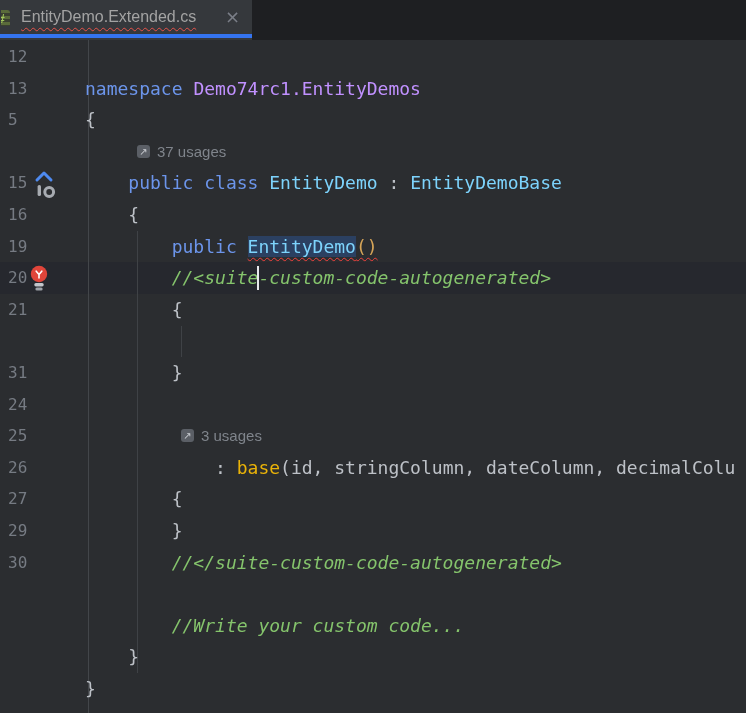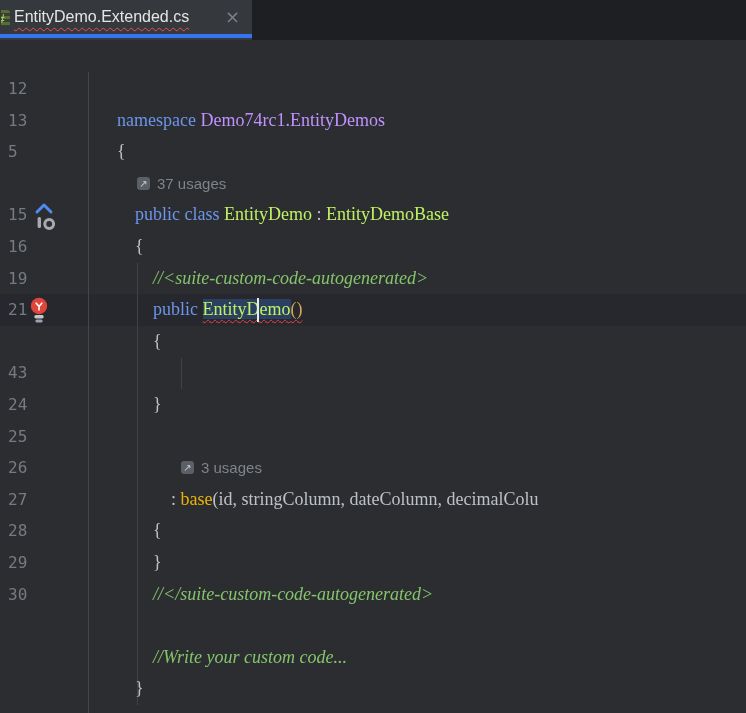--- a/index.html
+++ b/index.html
@@ -28,33 +28,34 @@
     display:inline-block; width:9px; height:18px; overflow:hidden;
     flex:0 0 9px; margin-right:4px;
   }
   .fileicon .fi-glyph {
     display:inline-block; width:18px; height:18px; border-radius:3px;
     color:#A3C85C; font:bold 13px/18px "Liberation Sans",sans-serif;
     text-align:center; margin-left:-9px;
     background:repeating-linear-gradient(180deg,#5a6b3a 0 3px,#3a4030 3px 6px);
   }
   .tabtitle {
-    color:#e5e5e5; font:16px/20px "Liberation Sans","DejaVu Sans",sans-serif;
+    color:#a3a3a3; font:16px/20px "Liberation Sans","DejaVu Sans",sans-serif;
     white-space:nowrap;
     text-decoration:underline wavy #E8524A 1px;
     text-underline-offset:5px;
     text-decoration-skip-ink:none;
+    margin-left:7px;
   }
   .tabclose {
     margin-left:auto; color:#7A7E87; font:18px/18px "DejaVu Sans",sans-serif;
     padding:0 2px; cursor:pointer;
   }
 
   
-  .editor { position:absolute; top:40px; left:0; right:0; bottom:0; background:#2B2D30;margin-top:32px; }
+  .editor { position:absolute; top:40px; left:0; right:0; bottom:0; background:#2B2D30; }
 
   .caretline {
     position:absolute; left:0; right:0; top:222px; height:32px;
     background:#26282E; z-index:0;
   }
   .guttersep { position:absolute; left:88px; top:0; bottom:0; width:1px; background:#43464A; z-index:1; }
   .guide { position:absolute; width:1px; background:#3F4246; z-index:1; }
   .g1 { left:137px; top:191px; height:442px; }
   .g2 { left:181px; top:286px; height:31px; }
 
@@ -62,39 +63,39 @@
   .gnum {
     height:31.6px; line-height:31.6px; padding-left:8px;
     color:#767B83; font-size:16px; cursor:pointer;
   }
   .g-ico { position:absolute; z-index:3; cursor:pointer; }
   .ico-inherit { left:34px; top:129px; }
   .ico-bulb { left:29px; top:224px; }
 
   .rows { position:absolute; top:1px; left:0; right:0; z-index:2; }
   .row {
-    height:31.6px; line-height:31.6px; padding-left:117px;
-    white-space:pre; font-size:18px; color:#BDC1C7; overflow:hidden;font-family:Liberation Serif, serif;
+    height:31.6px; line-height:31.6px; padding-left:85px;
+    white-space:pre; font-size:18px; color:#BDC1C7; overflow:hidden;
   }
   .hintrow {
     display:flex; align-items:center; gap:7px;
     font:15px "Liberation Sans","DejaVu Sans",sans-serif; color:#7F848B;
     white-space:nowrap; cursor:pointer;
   }
   .hint1 { padding-left:137px; }
   .hint2 { padding-left:181px; }
   .usico {
     display:inline-flex; align-items:center; justify-content:center;
     width:13px; height:13px; border-radius:3px; background:#5B5F66;
     color:#CDD0D5; font-size:10px; line-height:13px; flex:0 0 13px;
   }
 
   
   .kw   { color:#6C95EB; }
-  .cls  { color:#bef264; }
+  .cls  { color:#7dd3fc; }
   .ns   { color:#C191FF; }
   .cmt  { color:#85C46C; font-style:italic; }
   .pln  { color:#BDC1C7; }
   .base { color:#eab308; }
   .par  { color:#D5A458; }
 
   .errwavy {
     text-decoration:underline wavy #F0413E 1px;
     text-underline-offset:4px;
     text-decoration-skip-ink:none;
@@ -128,28 +129,28 @@
     <div class="guttersep"></div>
 
     <div class="gutter">
       <div class="gnum">12</div>
       <div class="gnum">13</div>
       <div class="gnum">5</div>
       <div class="gnum"></div>
       <div class="gnum">15</div>
       <div class="gnum">16</div>
       <div class="gnum">19</div>
+      <div class="gnum">20</div>
       <div class="gnum">21</div>
       <div class="gnum"></div>
-      <div class="gnum">43</div>
+      <div class="gnum">31</div>
       <div class="gnum">24</div>
       <div class="gnum">25</div>
       <div class="gnum">26</div>
       <div class="gnum">27</div>
-      <div class="gnum">28</div>
       <div class="gnum">29</div>
       <div class="gnum">30</div>
 
       <div class="g-ico ico-inherit">
         <svg width="23" height="28" viewBox="0 0 23 28">
           <path d="M3 10 L10 3 L17 10" fill="none" stroke="#4E8AF0" stroke-width="3" stroke-linecap="round" stroke-linejoin="round"></path>
           <rect x="3.6" y="15" width="3.4" height="11" rx="1.6" fill="#A7ABB1"></rect>
           <circle cx="15.2" cy="22" r="4.4" fill="none" stroke="#A7ABB1" stroke-width="3"></circle>
         </svg>
       </div>
@@ -166,22 +167,22 @@
     <div class="rows">
       <div class="row"></div>
       <div class="row"><span class="kw">namespace </span><span class="ns">Demo74rc1.EntityDemos</span></div>
       <div class="row"><span class="pln">{</span></div>
       <div class="row hintrow hint1">
           <span class="usico">↗</span>
           <span>37 usages</span>
         </div>
       <div class="row"><span class="kw">    public class </span><span class="cls">EntityDemo</span><span class="pln"> : </span><span class="cls">EntityDemoBase</span></div>
       <div class="row"><span class="pln">    {</span></div>
+      <div class="row"><span class="kw">        public </span><span class="errwavy"><span class="cls sel">EntityDemo</span><span class="par">()</span></span></div>
       <div class="row"><span class="cmt">        //&lt;suite-custom-code-autogenerated&gt;</span></div>
-      <div class="row"><span class="kw">        public </span><span class="errwavy"><span class="cls sel">EntityDemo</span><span class="par">()</span></span></div>
       <div class="row"><span class="pln">        {</span></div>
       <div class="row"></div>
       <div class="row"><span class="pln">        }</span></div>
       <div class="row"></div>
       <div class="row hintrow hint2">
           <span class="usico">↗</span>
           <span>3 usages</span>
         </div>
       <div class="row"><span class="pln">            : </span><span class="base">base</span><span class="pln">(id, stringColumn, dateColumn, decimalColu</span></div>
       <div class="row"><span class="pln">        {</span></div>

